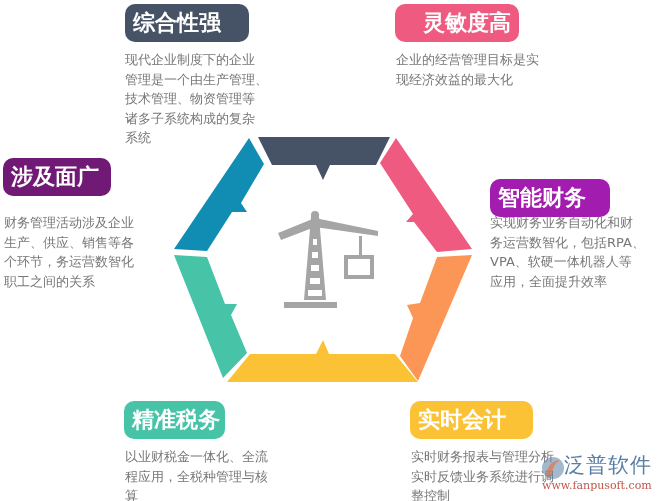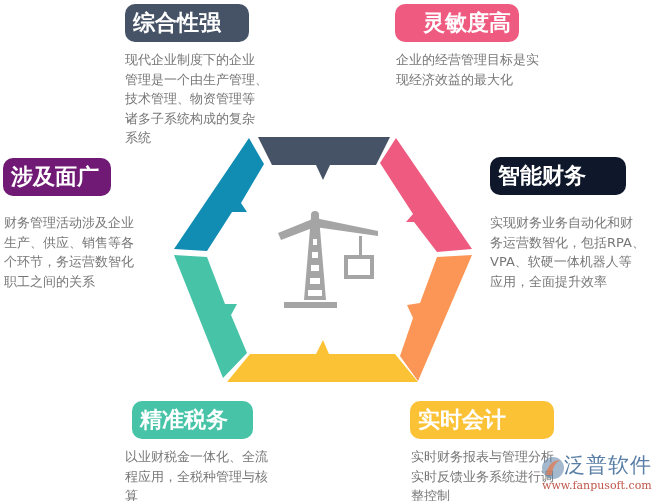--- a/index.html
+++ b/index.html
@@ -73,36 +73,36 @@
 </div>
 
 <div class="title" style="left:3px; top:158px; width:108px; background:#701a75;">涉及面广</div>
 <div class="desc" style="left:4px; top:213px;">
   <div>财务管理活动涉及企业</div>
   <div>生产、供应、销售等各</div>
   <div>个环节，务运营数智化</div>
   <div>职工之间的关系</div>
 </div>
 
-<div class="title" style="left:490px; top:157px; width:136px; background:#0f172a;">智能财务</div>
+<div class="title" style="left:490px; top:179px; width:120px; background:#a21caf;">智能财务</div>
 <div class="desc" style="left:490px; top:213px;">
   <div>实现财务业务自动化和财</div>
   <div>务运营数智化，包括RPA、</div>
   <div>VPA、软硬一体机器人等</div>
   <div>应用，全面提升效率</div>
 </div>
 
-<div class="title" style="left:132px; top:401px; width:121px; background:#47c4a8;">精准税务</div>
+<div class="title" style="left:124px; top:401px; width:101px; background:#47c4a8;">精准税务</div>
 <div class="desc" style="left:125px; top:447px;">
   <div>以业财税金一体化、全流</div>
   <div>程应用，全税种管理与核</div>
   <div>算</div>
 </div>
 
-<div class="title" style="left:410px; top:401px; width:144px; background:#fcc236;">实时会计</div>
+<div class="title" style="left:410px; top:401px; width:123px; background:#fcc236;">实时会计</div>
 <div class="desc" style="left:411px; top:447px;">
   <div>实时财务报表与管理分析</div>
   <div>实时反馈业务系统进行调</div>
   <div>整控制</div>
 </div>
 
 <div class="logo">
   <svg class="logo-mark" viewBox="0 0 26 26">
     <circle cx="13" cy="13" r="11" fill="#5a7fa6" opacity="0.55"></circle>
     <path d="M6,20 Q8,6 20,5 Q12,10 12,20 Z" fill="#e07a4f" opacity="0.75"></path>

